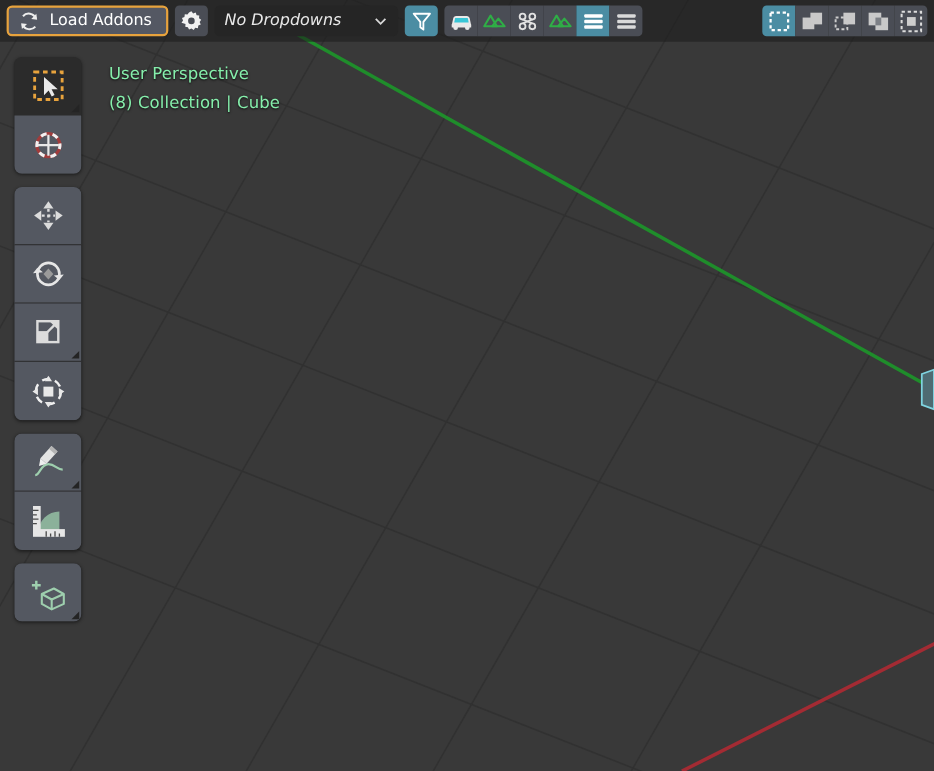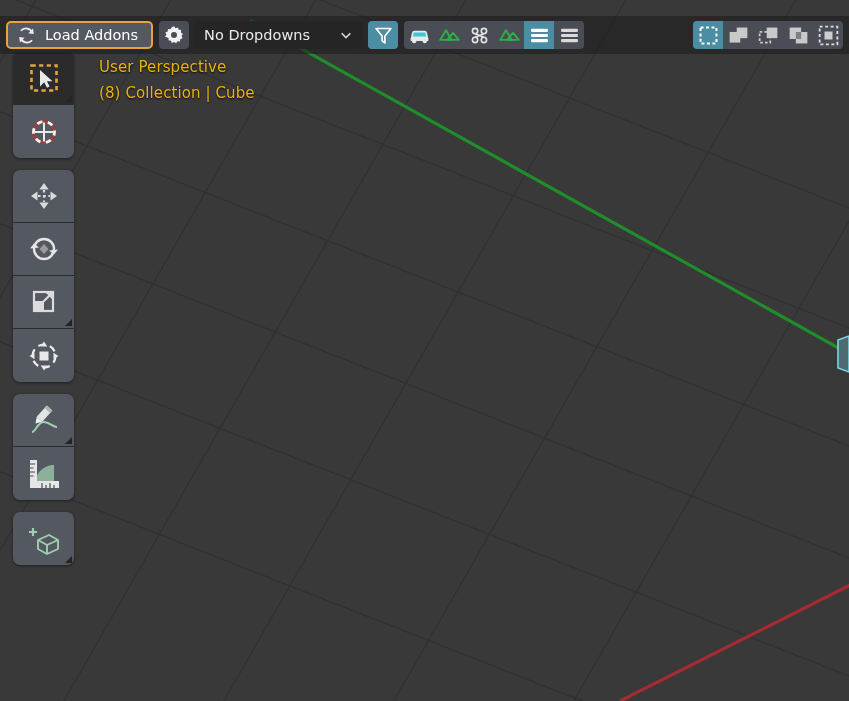--- a/index.html
+++ b/index.html
@@ -15,38 +15,37 @@
   #viewport {
     position:absolute; inset:0;
     background:#393939;
     overflow:hidden;
   }
   #grid-svg, #axis-svg, #cube-svg { position:absolute; inset:0; }
 
   
   #hud {
     position:absolute; left:99px; top:54px;
-    color:#eab308;
+    color:#86efac;
     font-size:15px;
     line-height:26px;
     text-shadow:0 1px 2px rgba(0,0,0,.85);
     pointer-events:none;
     letter-spacing:.1px;
   }
 
   
   #topbar {
     position:absolute; left:0; top:0;
     width:849px; height:38px;
     display:flex; align-items:center;
     padding:0 6px;
     gap:6px;
     background:rgba(28,28,28,0.55);
     z-index:20;
-    margin-top:16px;
   }
 
   .addon-btn {
     display:flex; align-items:center; gap:9px;
     height:28px;
     padding:0 13px 0 9px;
     background:#545863;
     border:2px solid #e8a33d;
     border-radius:5px;
     color:#ffffff;
@@ -67,20 +66,21 @@
 
   .dropdown {
     display:flex; align-items:center; justify-content:space-between;
     width:167px; height:28px;
     padding:0 9px;
     background:#252525;
     border-radius:5px;
     color:#e9e9e9;
     font-size:14.5px;
     cursor:pointer;
+    font-style:italic;
   }
 
   .seg-group { display:flex; gap:0; }
   .seg-group .icon-sq { border-radius:0; }
   .seg-group .icon-sq:first-child { border-radius:4px 0 0 4px; }
   .seg-group .icon-sq:last-child  { border-radius:0 4px 4px 0; }
 
   .spacer { flex:1 1 auto; }
 
   

